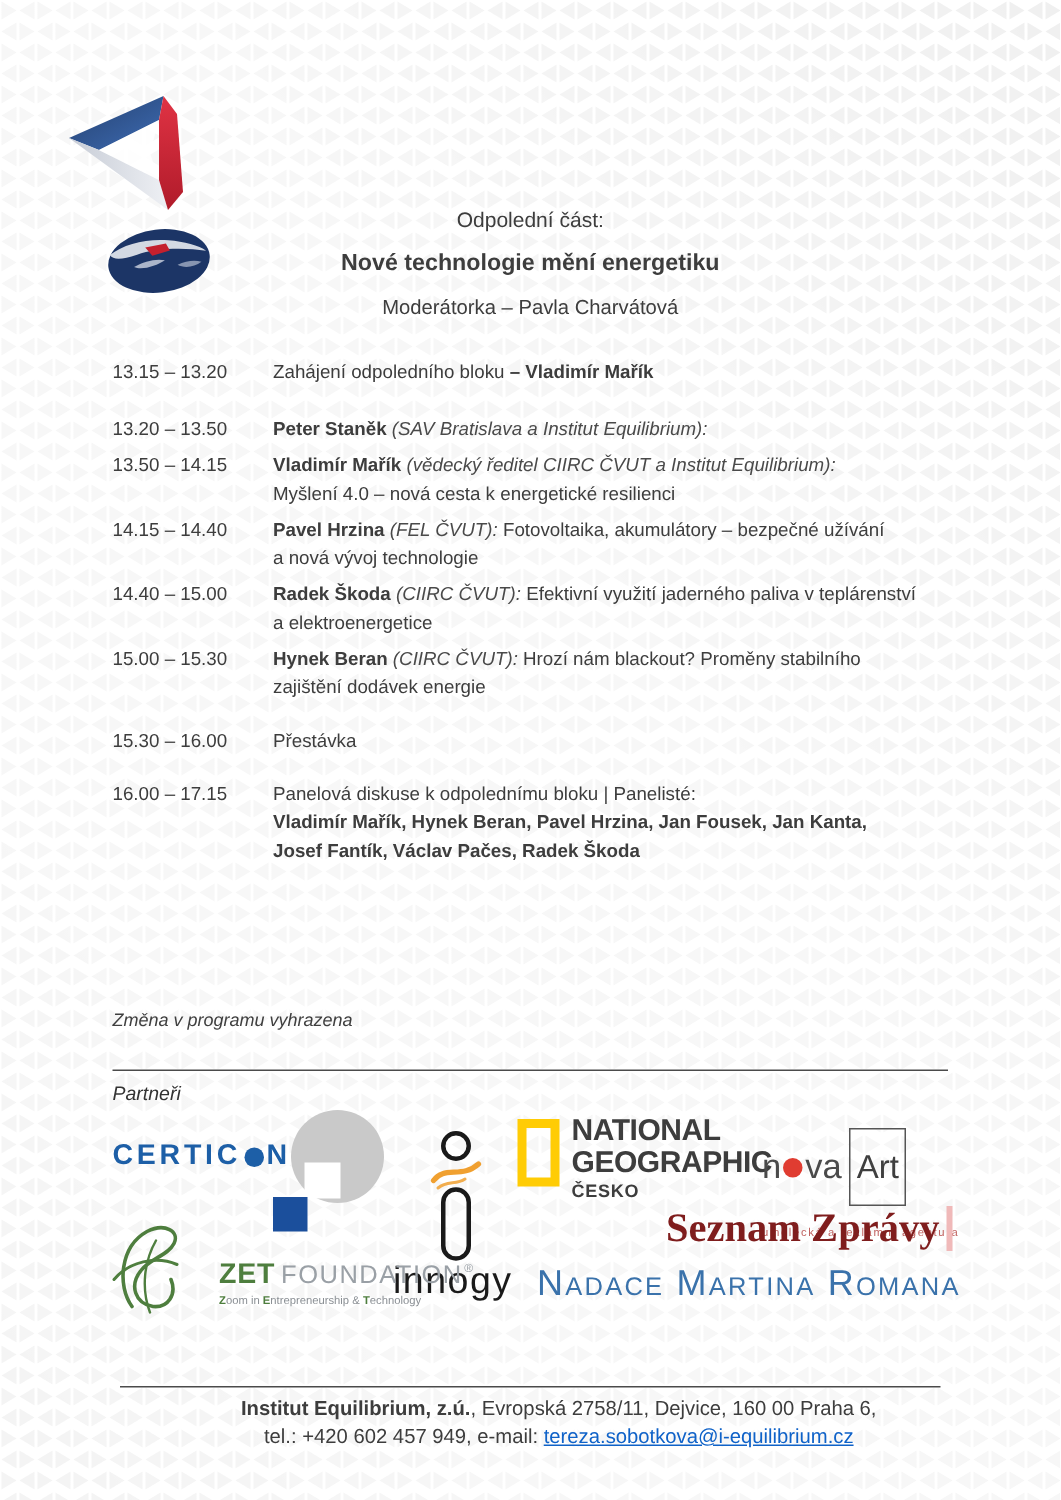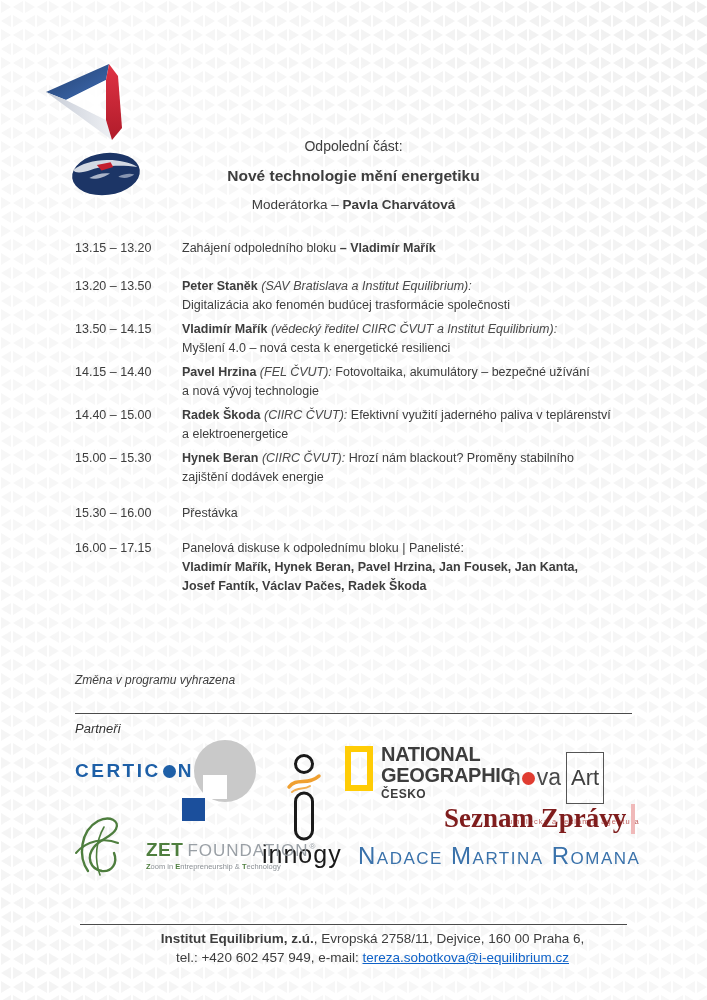--- a/index.html
+++ b/index.html
@@ -9,21 +9,21 @@
 
   .bg-pattern { position:absolute; left:0; top:0; z-index:0; }
   .layer { position:absolute; z-index:1; }
 
   
   .brand-logo { left:44px; top:58px; width:108px; height:142px; }
   .hdr { left:0; width:707px; text-align:center; }
   .hdr-label   { top:138px; font-size:14px; }
   .hdr-title   { top:167px; font-size:15.5px; font-weight:bold; }
   .hdr-mod     { top:197px; font-size:13.5px; }
-  .hdr-mod b   { font-weight:bold;text-align:center; }
+  .hdr-mod b   { font-weight:normal;text-align:center; }
 
   
   .schedule { left:75px; top:239px; width:575px; }
   .sched-row { display:flex; margin-bottom:5px; }
   .sched-row:nth-child(1) { margin-bottom:19px; }
   .sched-row:nth-child(6) { margin-bottom:17px; }
   .sched-row:nth-child(7) { margin-bottom:16px; }
   .sched-time { width:107px; flex:0 0 107px; font-size:12.5px; line-height:19px; }
   .sched-desc { width:468px; font-size:12.5px; line-height:19px; }
   .seg-normal { font-weight:normal; }
@@ -141,21 +141,21 @@
   <div class="layer hdr hdr-title">Nové technologie mění energetiku</div>
   <div class="layer hdr hdr-mod"><span>Moderátorka – </span><b>Pavla Charvátová</b></div>
 
   <div class="layer schedule">
       <div class="sched-row">
         <div class="sched-time">13.15 – 13.20</div>
         <div class="sched-desc"><span class="seg-normal">Zahájení odpoledního bloku </span><span class="seg-bold">– Vladimír Mařík</span></div>
       </div>
       <div class="sched-row">
         <div class="sched-time">13.20 – 13.50</div>
-        <div class="sched-desc"><span class="seg-bold">Peter Staněk </span><span class="seg-italic">(SAV Bratislava a Institut Equilibrium):</span><br><span class="seg-normal">Digitalizácia ako fenomén budúcej trasformácie společnosti</span></div>
+        <div class="sched-desc"><span class="seg-bold">Peter Staněk </span><span class="seg-italic">(SAV Bratislava a Institut Equilibrium):</span><br></div>
       </div>
       <div class="sched-row">
         <div class="sched-time">13.50 – 14.15</div>
         <div class="sched-desc"><span class="seg-bold">Vladimír Mařík </span><span class="seg-italic">(vědecký ředitel CIIRC ČVUT a Institut Equilibrium):</span><br><span class="seg-normal">Myšlení 4.0 – nová cesta k energetické resilienci</span></div>
       </div>
       <div class="sched-row">
         <div class="sched-time">14.15 – 14.40</div>
         <div class="sched-desc"><span class="seg-bold">Pavel Hrzina </span><span class="seg-italic">(FEL ČVUT): </span><span class="seg-normal">Fotovoltaika, akumulátory – bezpečné užívání</span><br><span class="seg-normal">a nová vývoj technologie</span></div>
       </div>
       <div class="sched-row">

